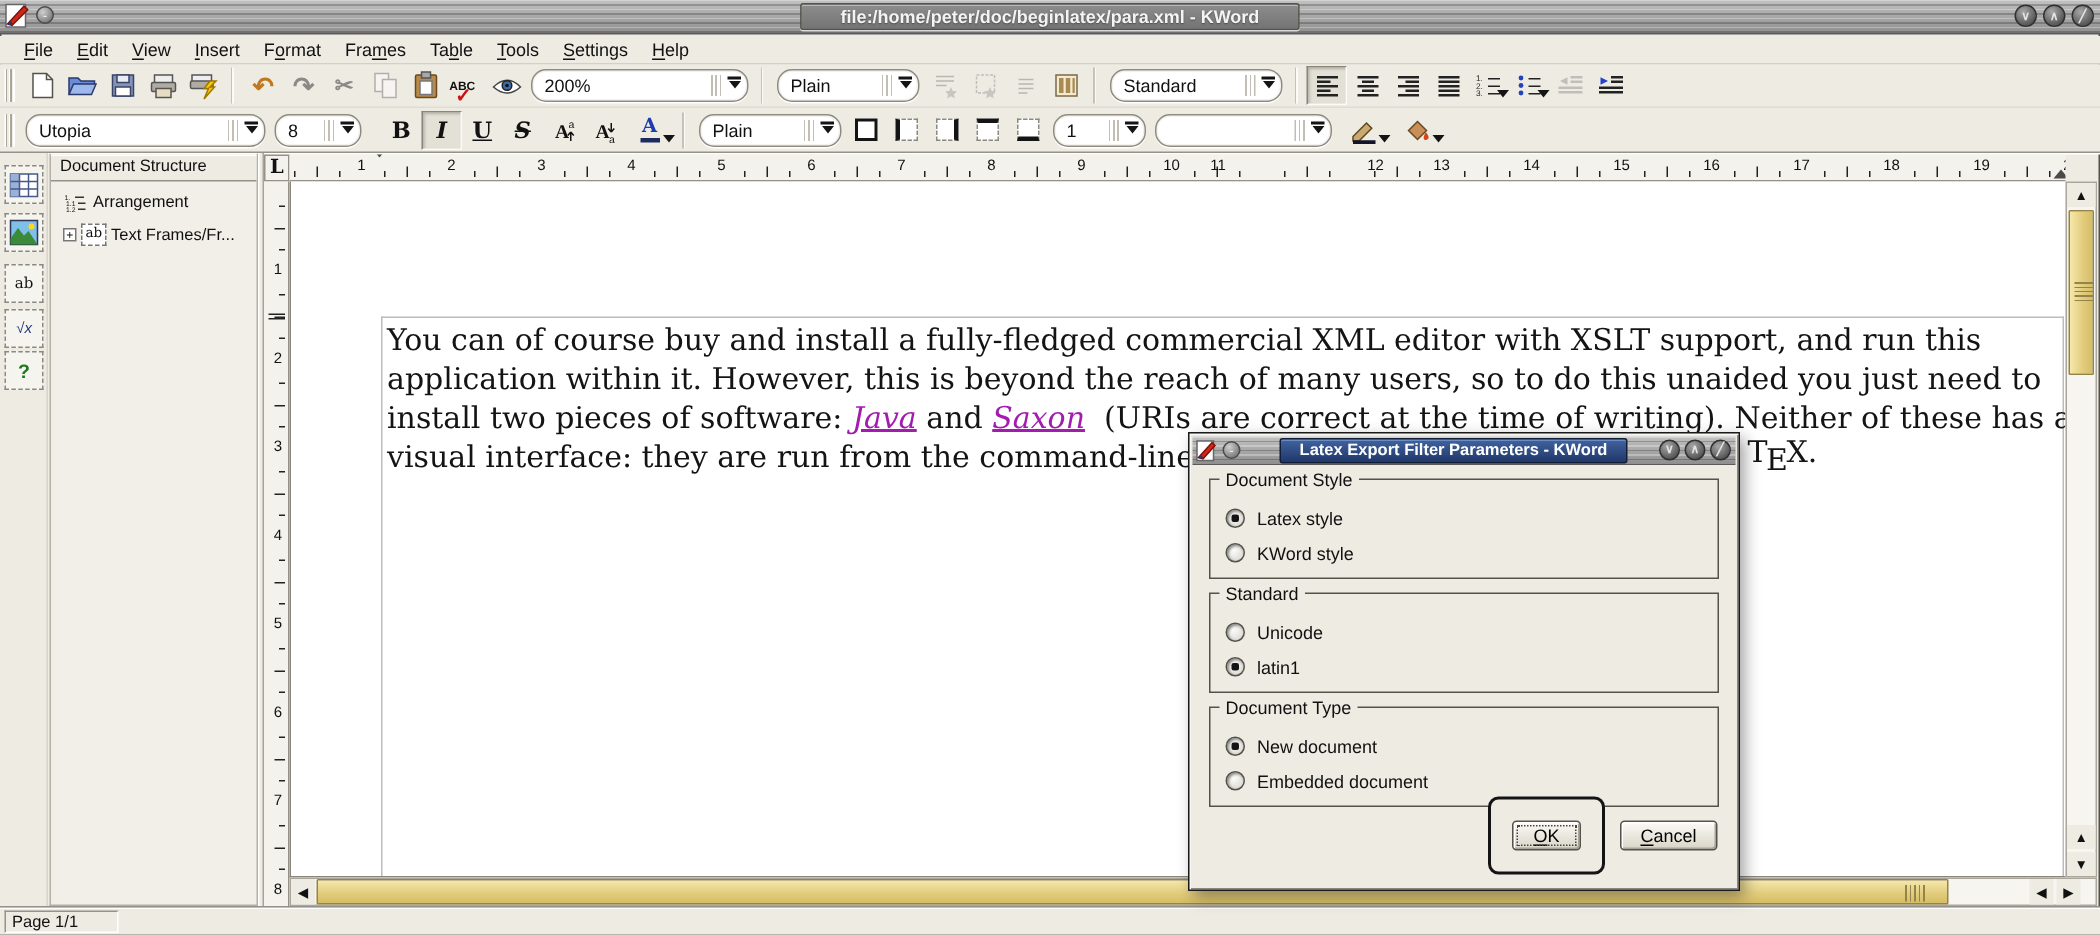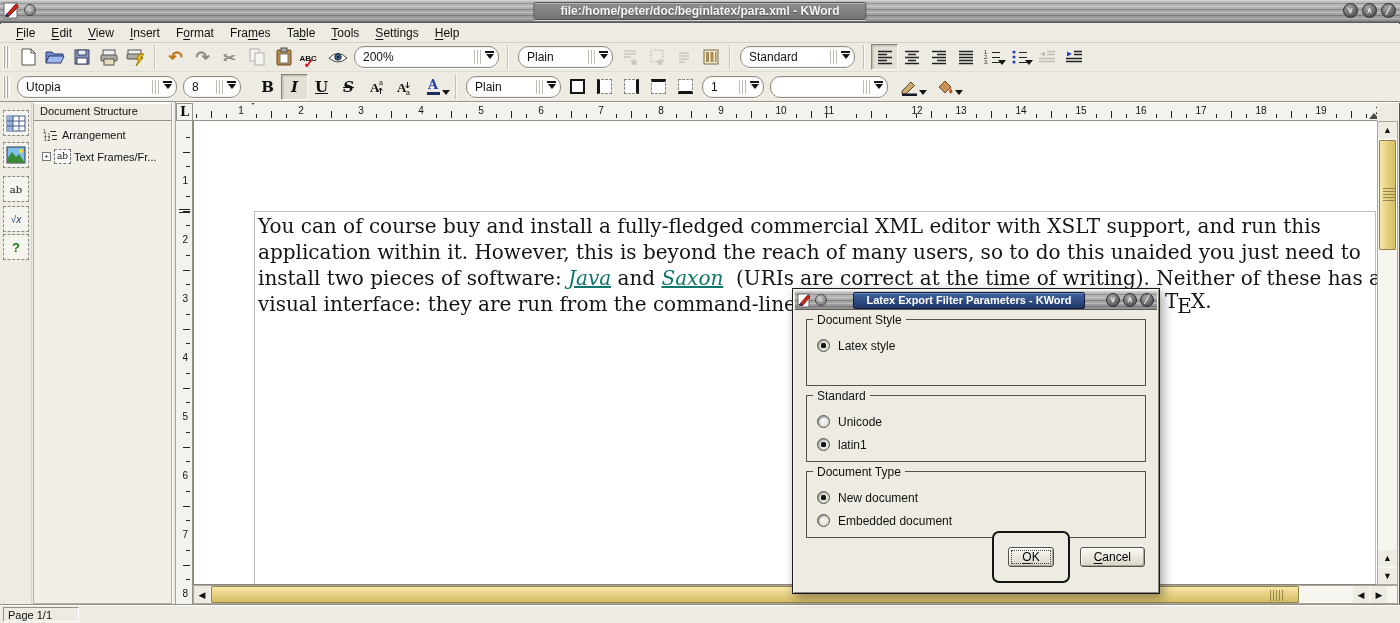--- a/index.html
+++ b/index.html
@@ -104,21 +104,21 @@
   .indent-marker .tri-u { width:0;height:0;border:5px solid transparent;border-bottom:6px solid #4a4a4a; margin-top:-4px; }
   .rmargin-marker { position:absolute; left:1176px; bottom:1px; width:0; height:0;
     border:5px solid transparent; border-bottom:6px solid #4a4a4a; }
 
   
   .docview { position:absolute; left:193px; top:121px; width:1184px; height:464px; background:#fff;
     border-left:1px solid #8a867c; border-bottom:1px solid #8a867c; overflow:hidden; }
   .textframe { position:absolute; left:60px; top:90px; width:1122px; height:380px;
     border:1px solid #bcbcbc; border-bottom:none; padding:1px 0 0 3px; }
   .docline { white-space:pre; font-family:"DejaVu Serif",serif; font-size:20px; line-height:26px; color:#141414; }
-  .doclink { color:#0f766e; font-style:italic; text-decoration:underline; }
+  .doclink { color:#a21caf; font-style:italic; text-decoration:underline; }
   .tex { position:absolute; left:971px; top:168px; font-family:"DejaVu Serif",serif; font-size:20px; color:#141414; }
   .tex .sub { position:relative; top:5px; margin:0 -1px; }
 
   
   .vscroll { position:absolute; left:1377px; top:121px; width:21px; height:464px; background:#f6f5f0;
     border:1px solid #aaa69c; }
   .hscroll { position:absolute; left:193px; top:585px; width:1205px; height:19px; background:#f6f5f0;
     border:1px solid #aaa69c; }
   .sbtn { position:absolute; display:flex; align-items:center; justify-content:center; background:#eeebe3;
     font-size:9px; color:#111; }
@@ -624,21 +624,21 @@
     <b class="rnum" style="left: 48px; font-weight: normal;">1</b>
     <b class="rnum" style="left: 108px; font-weight: normal;">2</b>
     <b class="rnum" style="left: 168px; font-weight: normal;">3</b>
     <b class="rnum" style="left: 228px; font-weight: normal;">4</b>
     <b class="rnum" style="left: 288px; font-weight: normal;">5</b>
     <b class="rnum" style="left: 348px; font-weight: normal;">6</b>
     <b class="rnum" style="left: 408px; font-weight: normal;">7</b>
     <b class="rnum" style="left: 468px; font-weight: normal;">8</b>
     <b class="rnum" style="left: 528px; font-weight: normal;">9</b>
     <b class="rnum" style="left: 588px; font-weight: normal;">10</b>
-    <b class="rnum" style="left: 636px; font-weight: normal;">11</b>
+    <b class="rnum" style="left: 619px; font-weight: normal;">11</b>
     <b class="rnum" style="left: 724px; font-weight: normal;">12</b>
     <b class="rnum" style="left: 768px; font-weight: normal;">13</b>
     <b class="rnum" style="left: 828px; font-weight: normal;">14</b>
     <b class="rnum" style="left: 888px; font-weight: normal;">15</b>
     <b class="rnum" style="left: 948px; font-weight: normal;">16</b>
     <b class="rnum" style="left: 1008px; font-weight: normal;">17</b>
     <b class="rnum" style="left: 1068px; font-weight: normal;">18</b>
     <b class="rnum" style="left: 1128px; font-weight: normal;">19</b>
     <b class="rnum" style="left: 1188px; font-weight: normal;">20</b>
   </div>
@@ -729,20 +729,24 @@
       <span class="rbtn">╱</span>
     </span>
   </div>
   <div class="groups" id="dgroups">
       <div class="group">
         <span class="glabel">Document Style</span>
         <label class="radio-row">
           <span class="radio sel"></span>
           <span>Latex style</span>
         </label>
+        <label class="radio-row">
+          <span class="radio"></span>
+          <span>KWord style</span>
+        </label>
       </div>
       <div class="group">
         <span class="glabel">Standard</span>
         <label class="radio-row">
           <span class="radio"></span>
           <span>Unicode</span>
         </label>
         <label class="radio-row">
           <span class="radio sel"></span>
           <span>latin1</span>

